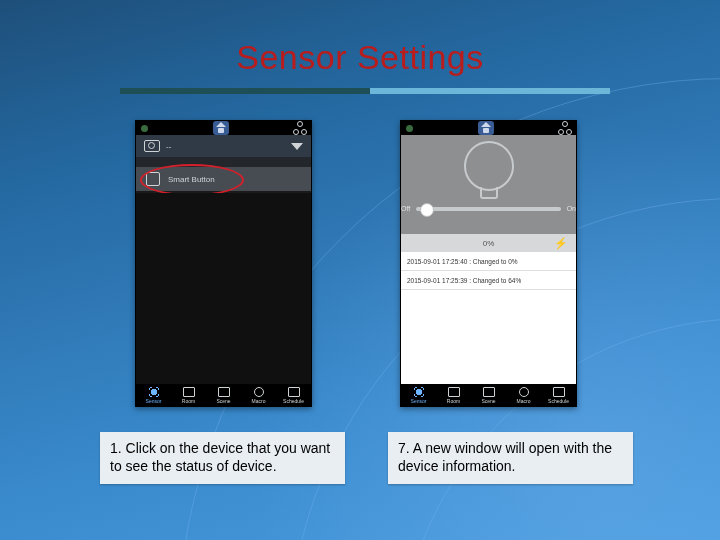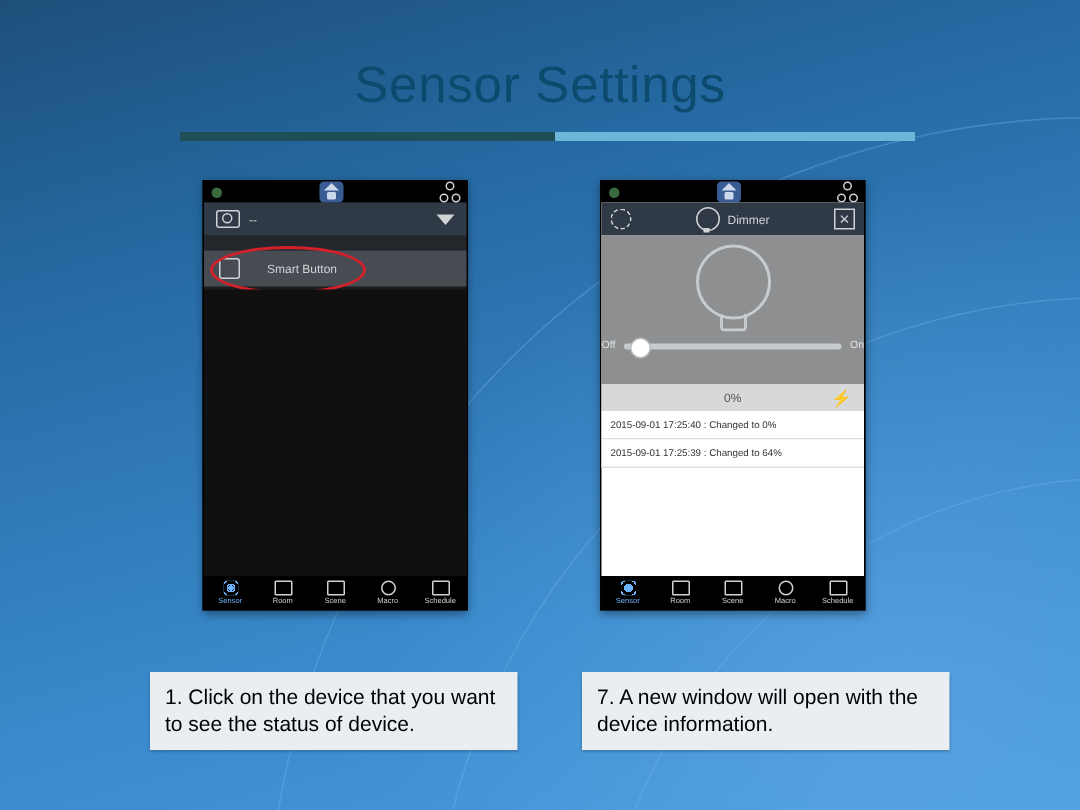--- a/index.html
+++ b/index.html
@@ -12,21 +12,21 @@
     position:relative;color:#000;
   }
   
   .arc{position:absolute;border:1px solid rgba(120,180,240,0.35);border-radius:50%}
   .arc1{width:1100px;height:1100px;right:-560px;bottom:-640px}
   .arc2{width:900px;height:900px;right:-470px;bottom:-560px}
   .arc3{width:700px;height:700px;right:-380px;bottom:-480px}
 
   .title{
     position:absolute;top:38px;left:0;right:0;text-align:center;
-    font-size:34px;color:#0c4a6e;font-weight:400;letter-spacing:0.5px;
+    font-size:34px;color:#b91c1c;font-weight:400;letter-spacing:0.5px;
   }
   .rule{position:absolute;top:88px;height:6px}
   .rule-l{left:120px;width:250px;background:#1f4f56}
   .rule-r{left:370px;width:240px;background:#6cb6d9}
 
   
   .phone{position:absolute;top:120px;width:175px;height:285px;background:#1b1b1b;border:1px solid #000;box-shadow:0 2px 6px rgba(0,0,0,0.4);font-size:8px;color:#cfd3d6}
   .phoneA{left:135px}
   .phoneB{left:400px}
 
@@ -41,21 +41,21 @@
   .nodes-icon::after{left:-1px;bottom:-1px}
   .nodes-icon span{right:-1px;bottom:-1px}
 
   
   .selectbar{height:22px;background:#2f3a46;display:flex;align-items:center;justify-content:space-between;padding:0 8px}
   .selectbar .camicon{width:14px;height:10px;border:1px solid #cfd3d6;border-radius:2px;position:relative}
   .selectbar .camicon::after{content:"";position:absolute;width:5px;height:5px;border:1px solid #cfd3d6;border-radius:50%;left:3px;top:1px}
   .selectbar .txt{margin-left:6px;flex:1;color:#cfd3d6}
   .tri{width:0;height:0;border-left:6px solid transparent;border-right:6px solid transparent;border-top:7px solid #cfd3d6}
   .gap{height:10px;background:#2f3a46;opacity:.4}
-  .listrow{height:24px;background:#464c52;display:flex;align-items:center;padding:0 10px;gap:18px;position:relative}
+  .listrow{height:24px;background:#464c52;display:flex;align-items:center;padding:0 10px;gap:8px;position:relative}
   .listrow .chip{width:12px;height:12px;border:1px solid #cfd3d6;border-radius:2px}
   .ellipse{position:absolute;left:4px;top:-3px;width:100px;height:28px;border:2px solid #d4202a;border-radius:50%}
   .darkfill{position:absolute;left:0;right:0;top:72px;bottom:22px;background:#101010}
 
   
   .tabbar{position:absolute;left:0;right:0;bottom:0;height:22px;background:#000;display:flex}
   .tab{flex:1;display:flex;flex-direction:column;align-items:center;justify-content:center;gap:1px;color:#cfd3d6;font-size:5px}
   .tab .ic{width:10px;height:8px;border:1px solid #cfd3d6;border-radius:1px}
   .tab.active{color:#6fb4ff}
   .tab.active .ic{border-color:#6fb4ff}
@@ -73,21 +73,21 @@
   .bigbulb{width:46px;height:46px;border:2px solid #c7cbce;border-radius:50%;position:relative;margin-top:2px}
   .bigbulb::after{content:"";position:absolute;width:14px;height:10px;border:2px solid #c7cbce;border-top:none;left:14px;bottom:-10px;border-radius:0 0 3px 3px}
   .sliderrow{width:100%;display:flex;align-items:center;justify-content:space-between;padding:0 10px;margin-top:14px;font-size:7px;color:#dfe2e4}
   .track{flex:1;height:4px;background:#c7cbce;border-radius:3px;margin:0 6px;position:relative}
   .knob{position:absolute;left:4px;top:-4px;width:12px;height:12px;background:#fff;border-radius:50%;border:1px solid #b7babc}
   .pctrow{height:18px;background:#d6d8da;display:flex;align-items:center;justify-content:center;font-size:8px;position:relative;color:#555}
   .pctrow .bolt{position:absolute;right:8px;font-size:11px;color:#555}
   .logrow{height:18px;background:#fff;border-bottom:1px solid #dcdfe1;display:flex;align-items:center;padding:0 6px;font-size:6.5px;color:#333}
 
   
-  .caption{position:absolute;top:448px;width:225px;background:#e9eef3;color:#000;
+  .caption{position:absolute;top:432px;width:225px;background:#e9eef3;color:#000;
     font-size:14px;line-height:1.28;padding:8px 10px;box-shadow:0 1px 2px rgba(0,0,0,0.25)}
   .capA{left:100px}
   .capB{left:388px}
 </style>
 </head>
 <body>
 
 <div class="arc arc1"></div>
 <div class="arc arc2"></div>
 <div class="arc arc3"></div>
@@ -142,28 +142,20 @@
 
 <div class="phone phoneB">
   <div class="statusbar">
     <span class="dot"></span>
     <span class="home-icon"></span>
     <span class="nodes-icon">
         <span></span>
       </span>
   </div>
   <div class="panelB">
-    <div class="headB">
-      <span class="gear"></span>
-      <span style="display:flex;align-items:center;gap:5px">
-        <span class="bulb-sm"></span>
-        <span>Dimmer</span>
-      </span>
-      <span class="close">✕</span>
-    </div>
     <div class="bulbarea">
       <div class="bigbulb"></div>
       <div class="sliderrow">
         <span>Off</span>
         <span class="track">
             <span class="knob"></span>
           </span>
         <span>On</span>
       </div>
     </div>

